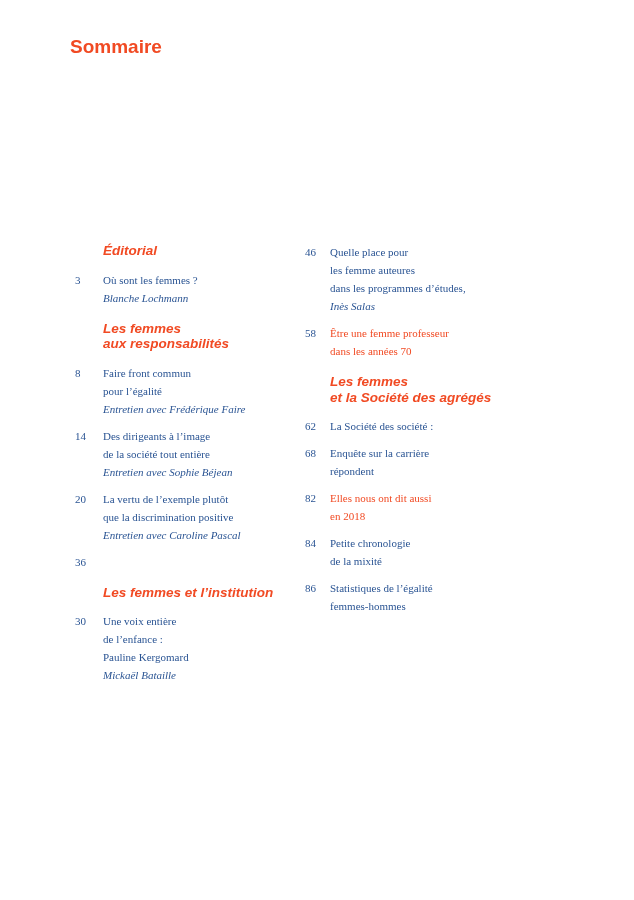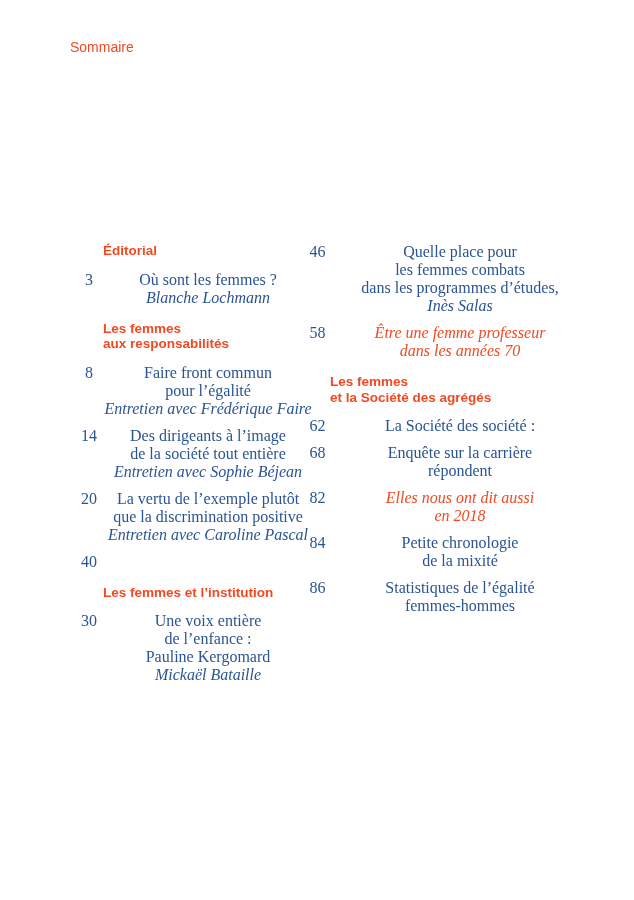--- a/index.html
+++ b/index.html
@@ -12,49 +12,48 @@
   .page{
     position:relative;
     width:634px;height:900px;
     background:var(--background);
     margin:0 auto;
     overflow:hidden;
   }
   .doc-title{
     position:absolute;left:70px;top:40px;
     font-family:"Liberation Sans",sans-serif;
-    font-weight:400;font-size:14px;line-height:14px;
+    font-weight:700;font-size:19px;line-height:14px;
     color:var(--accent);
   }
   .col{position:absolute;top:243px;}
   .col-left{left:75px;width:238px;}
   .col-right{left:305px;width:285px;}
   .heading{
     font-family:"Liberation Sans",sans-serif;
     font-weight:700;font-size:13.5px;line-height:15.5px;
     color:var(--accent);
     margin:14px 0 12px 28px;
   }
   .col-right .heading{margin-left:25px;}
   .col > :first-child{margin-top:0;}
-  .h-line{display:block;}
+  .h-line{display:block;font-style:italic;}
   .entry{
     display:flex;
     margin-bottom:9px;
     font-family:"Liberation Serif",serif;
-    font-size:16px;line-height:18px;
+    font-size:11px;line-height:18px;
     color:var(--body);
-    text-align:center;
   }
   .num{flex:0 0 28px;}
   .col-right .num{flex:0 0 25px;}
   .etext{flex:1 1 auto;}
   .t-line{display:block;}
   .a-line{display:block;font-style:italic;}
-  .feature .t-line{color:var(--accent);font-style:italic;}
+  .feature .t-line{color:var(--accent);}
 </style>
 </head>
 <body>
 
 <div class="page">
 
   <div class="doc-title">Sommaire</div>
 
   <section class="col col-left">
 
@@ -96,21 +95,21 @@
     <div class="entry">
       <span class="num">20</span>
       <span class="etext">
         <span class="t-line">La vertu de l’exemple plutôt</span>
         <span class="t-line">que la discrimination positive</span>
         <span class="a-line">Entretien avec Caroline Pascal</span>
       </span>
     </div>
 
     <div class="entry feature">
-      <span class="num">40</span>
+      <span class="num">36</span>
     </div>
 
     <div class="heading">
       <span class="h-line">Les femmes et l’institution</span>
     </div>
 
     <div class="entry">
       <span class="num">30</span>
       <span class="etext">
         <span class="t-line">Une voix entière</span>
@@ -121,21 +120,21 @@
     </div>
 
   </section>
 
   <section class="col col-right">
 
     <div class="entry">
       <span class="num">46</span>
       <span class="etext">
         <span class="t-line">Quelle place pour</span>
-        <span class="t-line">les femmes combats</span>
+        <span class="t-line">les femme auteures</span>
         <span class="t-line">dans les programmes d’études,</span>
         <span class="a-line">Inès Salas</span>
       </span>
     </div>
 
     <div class="entry feature">
       <span class="num">58</span>
       <span class="etext">
         <span class="t-line">Être une femme professeur</span>
         <span class="t-line">dans les années 70</span>

